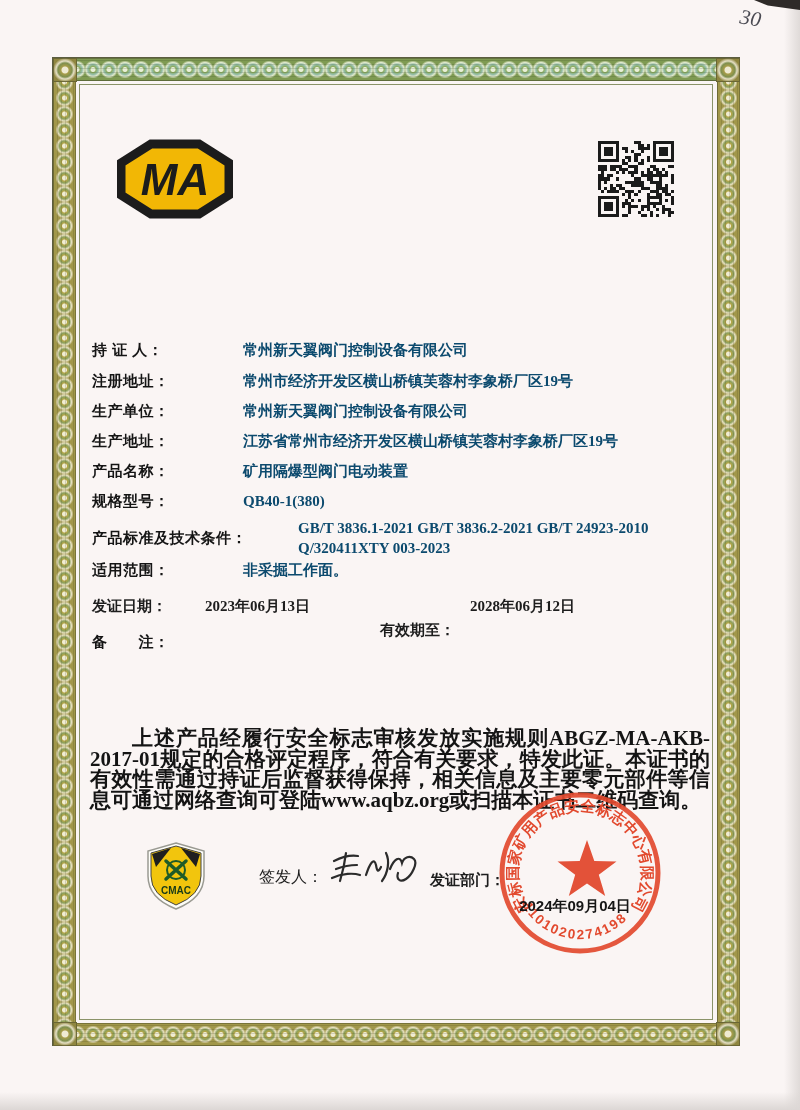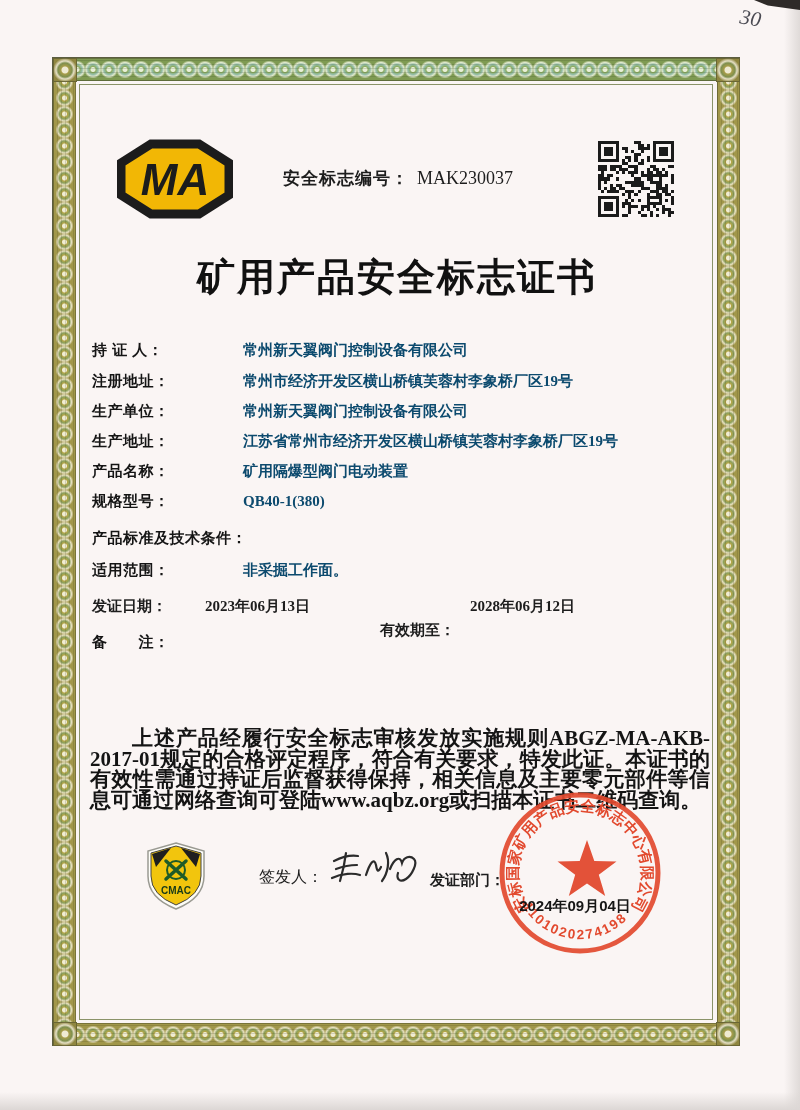--- a/index.html
+++ b/index.html
@@ -95,29 +95,25 @@
   <div class="corner" style="left:716px;top:58px;"></div>
   <div class="corner" style="left:53px;top:1022px;"></div>
   <div class="corner" style="left:716px;top:1022px;"></div>
   <div class="frame-line"></div>
 
   <svg class="ma-logo" width="116" height="80" viewBox="0 0 116 80">
     <polygon points="4,24 34,5 82,5 112,24 112,56 82,75 34,75 4,56" fill="#f2b705" stroke="#1c1c1c" stroke-width="9"></polygon>
     <text x="58" y="56" text-anchor="middle" font-size="44" font-weight="bold" font-style="italic" font-family="Liberation Sans, sans-serif" fill="#1c1c1c">MA</text>
   </svg>
 
-  <div class="header-number">
-    <span class="lbl">安全标志编号：</span><span class="val">MAK230037</span>
-  </div>
 
   <svg id="qr" class="qr" width="76" height="76" viewBox="0 0 25 25" shape-rendering="crispEdges">
       <path d="M0 0h1v1h-1zM1 0h1v1h-1zM2 0h1v1h-1zM3 0h1v1h-1zM4 0h1v1h-1zM5 0h1v1h-1zM6 0h1v1h-1zM12 0h1v1h-1zM13 0h1v1h-1zM18 0h1v1h-1zM19 0h1v1h-1zM20 0h1v1h-1zM21 0h1v1h-1zM22 0h1v1h-1zM23 0h1v1h-1zM24 0h1v1h-1zM0 1h1v1h-1zM6 1h1v1h-1zM13 1h1v1h-1zM14 1h1v1h-1zM16 1h1v1h-1zM18 1h1v1h-1zM24 1h1v1h-1zM0 2h1v1h-1zM2 2h1v1h-1zM3 2h1v1h-1zM4 2h1v1h-1zM6 2h1v1h-1zM8 2h1v1h-1zM9 2h1v1h-1zM13 2h1v1h-1zM14 2h1v1h-1zM15 2h1v1h-1zM16 2h1v1h-1zM18 2h1v1h-1zM20 2h1v1h-1zM21 2h1v1h-1zM22 2h1v1h-1zM24 2h1v1h-1zM0 3h1v1h-1zM2 3h1v1h-1zM3 3h1v1h-1zM4 3h1v1h-1zM6 3h1v1h-1zM9 3h1v1h-1zM11 3h1v1h-1zM14 3h1v1h-1zM18 3h1v1h-1zM20 3h1v1h-1zM21 3h1v1h-1zM22 3h1v1h-1zM24 3h1v1h-1zM0 4h1v1h-1zM2 4h1v1h-1zM3 4h1v1h-1zM4 4h1v1h-1zM6 4h1v1h-1zM12 4h1v1h-1zM13 4h1v1h-1zM18 4h1v1h-1zM20 4h1v1h-1zM21 4h1v1h-1zM22 4h1v1h-1zM24 4h1v1h-1zM0 5h1v1h-1zM6 5h1v1h-1zM9 5h1v1h-1zM10 5h1v1h-1zM12 5h1v1h-1zM16 5h1v1h-1zM18 5h1v1h-1zM24 5h1v1h-1zM0 6h1v1h-1zM1 6h1v1h-1zM2 6h1v1h-1zM3 6h1v1h-1zM4 6h1v1h-1zM5 6h1v1h-1zM6 6h1v1h-1zM8 6h1v1h-1zM10 6h1v1h-1zM12 6h1v1h-1zM14 6h1v1h-1zM16 6h1v1h-1zM18 6h1v1h-1zM19 6h1v1h-1zM20 6h1v1h-1zM21 6h1v1h-1zM22 6h1v1h-1zM23 6h1v1h-1zM24 6h1v1h-1zM8 7h1v1h-1zM9 7h1v1h-1zM13 7h1v1h-1zM14 7h1v1h-1zM0 8h1v1h-1zM1 8h1v1h-1zM2 8h1v1h-1zM4 8h1v1h-1zM5 8h1v1h-1zM6 8h1v1h-1zM7 8h1v1h-1zM10 8h1v1h-1zM11 8h1v1h-1zM12 8h1v1h-1zM17 8h1v1h-1zM18 8h1v1h-1zM23 8h1v1h-1zM24 8h1v1h-1zM0 9h1v1h-1zM1 9h1v1h-1zM2 9h1v1h-1zM4 9h1v1h-1zM5 9h1v1h-1zM7 9h1v1h-1zM8 9h1v1h-1zM9 9h1v1h-1zM12 9h1v1h-1zM16 9h1v1h-1zM18 9h1v1h-1zM19 9h1v1h-1zM21 9h1v1h-1zM1 10h1v1h-1zM6 10h1v1h-1zM8 10h1v1h-1zM10 10h1v1h-1zM11 10h1v1h-1zM12 10h1v1h-1zM14 10h1v1h-1zM16 10h1v1h-1zM17 10h1v1h-1zM19 10h1v1h-1zM20 10h1v1h-1zM22 10h1v1h-1zM0 11h1v1h-1zM1 11h1v1h-1zM3 11h1v1h-1zM4 11h1v1h-1zM11 11h1v1h-1zM14 11h1v1h-1zM15 11h1v1h-1zM16 11h1v1h-1zM17 11h1v1h-1zM18 11h1v1h-1zM19 11h1v1h-1zM20 11h1v1h-1zM21 11h1v1h-1zM22 11h1v1h-1zM24 11h1v1h-1zM0 12h1v1h-1zM1 12h1v1h-1zM2 12h1v1h-1zM3 12h1v1h-1zM6 12h1v1h-1zM12 12h1v1h-1zM13 12h1v1h-1zM16 12h1v1h-1zM17 12h1v1h-1zM20 12h1v1h-1zM24 12h1v1h-1zM0 13h1v1h-1zM2 13h1v1h-1zM9 13h1v1h-1zM10 13h1v1h-1zM11 13h1v1h-1zM12 13h1v1h-1zM13 13h1v1h-1zM14 13h1v1h-1zM17 13h1v1h-1zM18 13h1v1h-1zM19 13h1v1h-1zM20 13h1v1h-1zM24 13h1v1h-1zM0 14h1v1h-1zM4 14h1v1h-1zM6 14h1v1h-1zM7 14h1v1h-1zM11 14h1v1h-1zM12 14h1v1h-1zM13 14h1v1h-1zM14 14h1v1h-1zM19 14h1v1h-1zM20 14h1v1h-1zM22 14h1v1h-1zM0 15h1v1h-1zM2 15h1v1h-1zM4 15h1v1h-1zM5 15h1v1h-1zM7 15h1v1h-1zM8 15h1v1h-1zM14 15h1v1h-1zM15 15h1v1h-1zM16 15h1v1h-1zM19 15h1v1h-1zM20 15h1v1h-1zM21 15h1v1h-1zM22 15h1v1h-1zM1 16h1v1h-1zM3 16h1v1h-1zM4 16h1v1h-1zM5 16h1v1h-1zM6 16h1v1h-1zM9 16h1v1h-1zM10 16h1v1h-1zM11 16h1v1h-1zM13 16h1v1h-1zM17 16h1v1h-1zM18 16h1v1h-1zM19 16h1v1h-1zM21 16h1v1h-1zM22 16h1v1h-1zM24 16h1v1h-1zM8 17h1v1h-1zM10 17h1v1h-1zM12 17h1v1h-1zM16 17h1v1h-1zM19 17h1v1h-1zM20 17h1v1h-1zM22 17h1v1h-1zM23 17h1v1h-1zM0 18h1v1h-1zM1 18h1v1h-1zM2 18h1v1h-1zM3 18h1v1h-1zM4 18h1v1h-1zM5 18h1v1h-1zM6 18h1v1h-1zM10 18h1v1h-1zM16 18h1v1h-1zM17 18h1v1h-1zM18 18h1v1h-1zM19 18h1v1h-1zM20 18h1v1h-1zM24 18h1v1h-1zM0 19h1v1h-1zM6 19h1v1h-1zM9 19h1v1h-1zM11 19h1v1h-1zM13 19h1v1h-1zM16 19h1v1h-1zM20 19h1v1h-1zM22 19h1v1h-1zM24 19h1v1h-1zM0 20h1v1h-1zM2 20h1v1h-1zM3 20h1v1h-1zM4 20h1v1h-1zM6 20h1v1h-1zM8 20h1v1h-1zM9 20h1v1h-1zM10 20h1v1h-1zM16 20h1v1h-1zM17 20h1v1h-1zM18 20h1v1h-1zM19 20h1v1h-1zM20 20h1v1h-1zM24 20h1v1h-1zM0 21h1v1h-1zM2 21h1v1h-1zM3 21h1v1h-1zM4 21h1v1h-1zM6 21h1v1h-1zM8 21h1v1h-1zM10 21h1v1h-1zM11 21h1v1h-1zM12 21h1v1h-1zM14 21h1v1h-1zM15 21h1v1h-1zM16 21h1v1h-1zM18 21h1v1h-1zM21 21h1v1h-1zM0 22h1v1h-1zM2 22h1v1h-1zM3 22h1v1h-1zM4 22h1v1h-1zM6 22h1v1h-1zM10 22h1v1h-1zM14 22h1v1h-1zM16 22h1v1h-1zM19 22h1v1h-1zM21 22h1v1h-1zM22 22h1v1h-1zM23 22h1v1h-1zM0 23h1v1h-1zM6 23h1v1h-1zM10 23h1v1h-1zM13 23h1v1h-1zM17 23h1v1h-1zM21 23h1v1h-1zM23 23h1v1h-1zM24 23h1v1h-1zM0 24h1v1h-1zM1 24h1v1h-1zM2 24h1v1h-1zM3 24h1v1h-1zM4 24h1v1h-1zM5 24h1v1h-1zM6 24h1v1h-1zM8 24h1v1h-1zM9 24h1v1h-1zM14 24h1v1h-1zM15 24h1v1h-1zM17 24h1v1h-1zM19 24h1v1h-1zM23 24h1v1h-1z" fill="#1b1b1b"></path>
     </svg>
 
-  <div class="title">矿用产品安全标志证书</div>
 
   <div class="rows">
     <div class="row r0">
       <span class="row-label">持 证 人：</span>
       <span class="row-value">常州新天翼阀门控制设备有限公司</span>
     </div>
     <div class="row r1">
       <span class="row-label">注册地址：</span>
       <span class="row-value">常州市经济开发区横山桥镇芙蓉村李象桥厂区19号</span>
     </div>
@@ -132,20 +128,21 @@
     <div class="row r4">
       <span class="row-label">产品名称：</span>
       <span class="row-value">矿用隔爆型阀门电动装置</span>
     </div>
     <div class="row r5">
       <span class="row-label">规格型号：</span>
       <span class="row-value">QB40-1(380)</span>
     </div>
     <div class="row r6">
       <span class="row-label wide">产品标准及技术条件：</span>
+      <span class="row-value">GB/T 3836.1-2021 GB/T 3836.2-2021 GB/T 24923-2010 Q/320411XTY 003-2023</span>
     </div>
     <div class="row r7">
       <span class="row-label">适用范围：</span>
       <span class="row-value">非采掘工作面。</span>
     </div>
     <div class="row r-dates">
       <span class="w1">发证日期：</span>
       <span class="w2">2023年06月13日</span>
       <span class="w3">有效期至：</span>
       <span class="w4">2028年06月12日</span>

